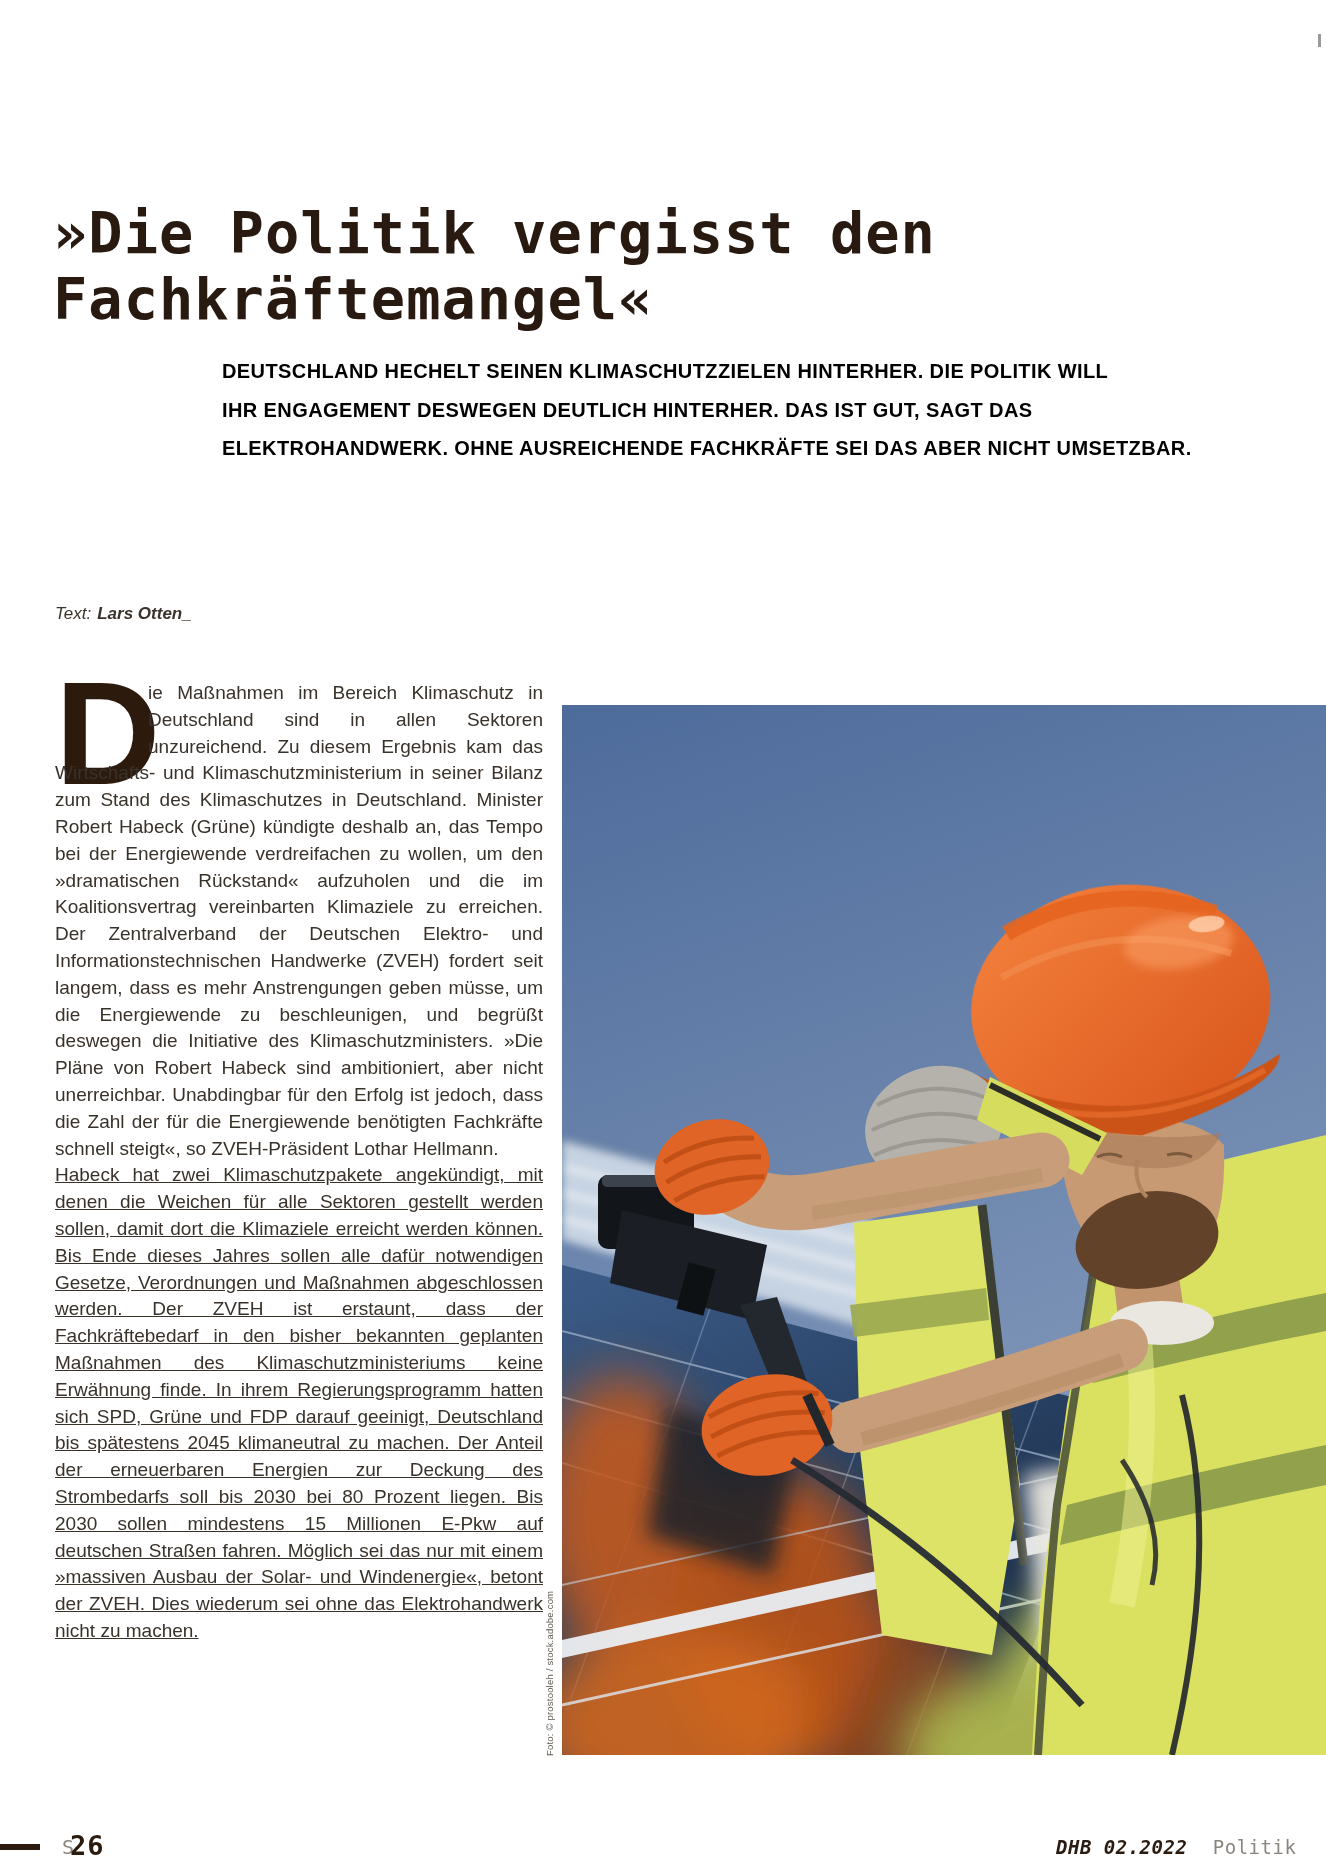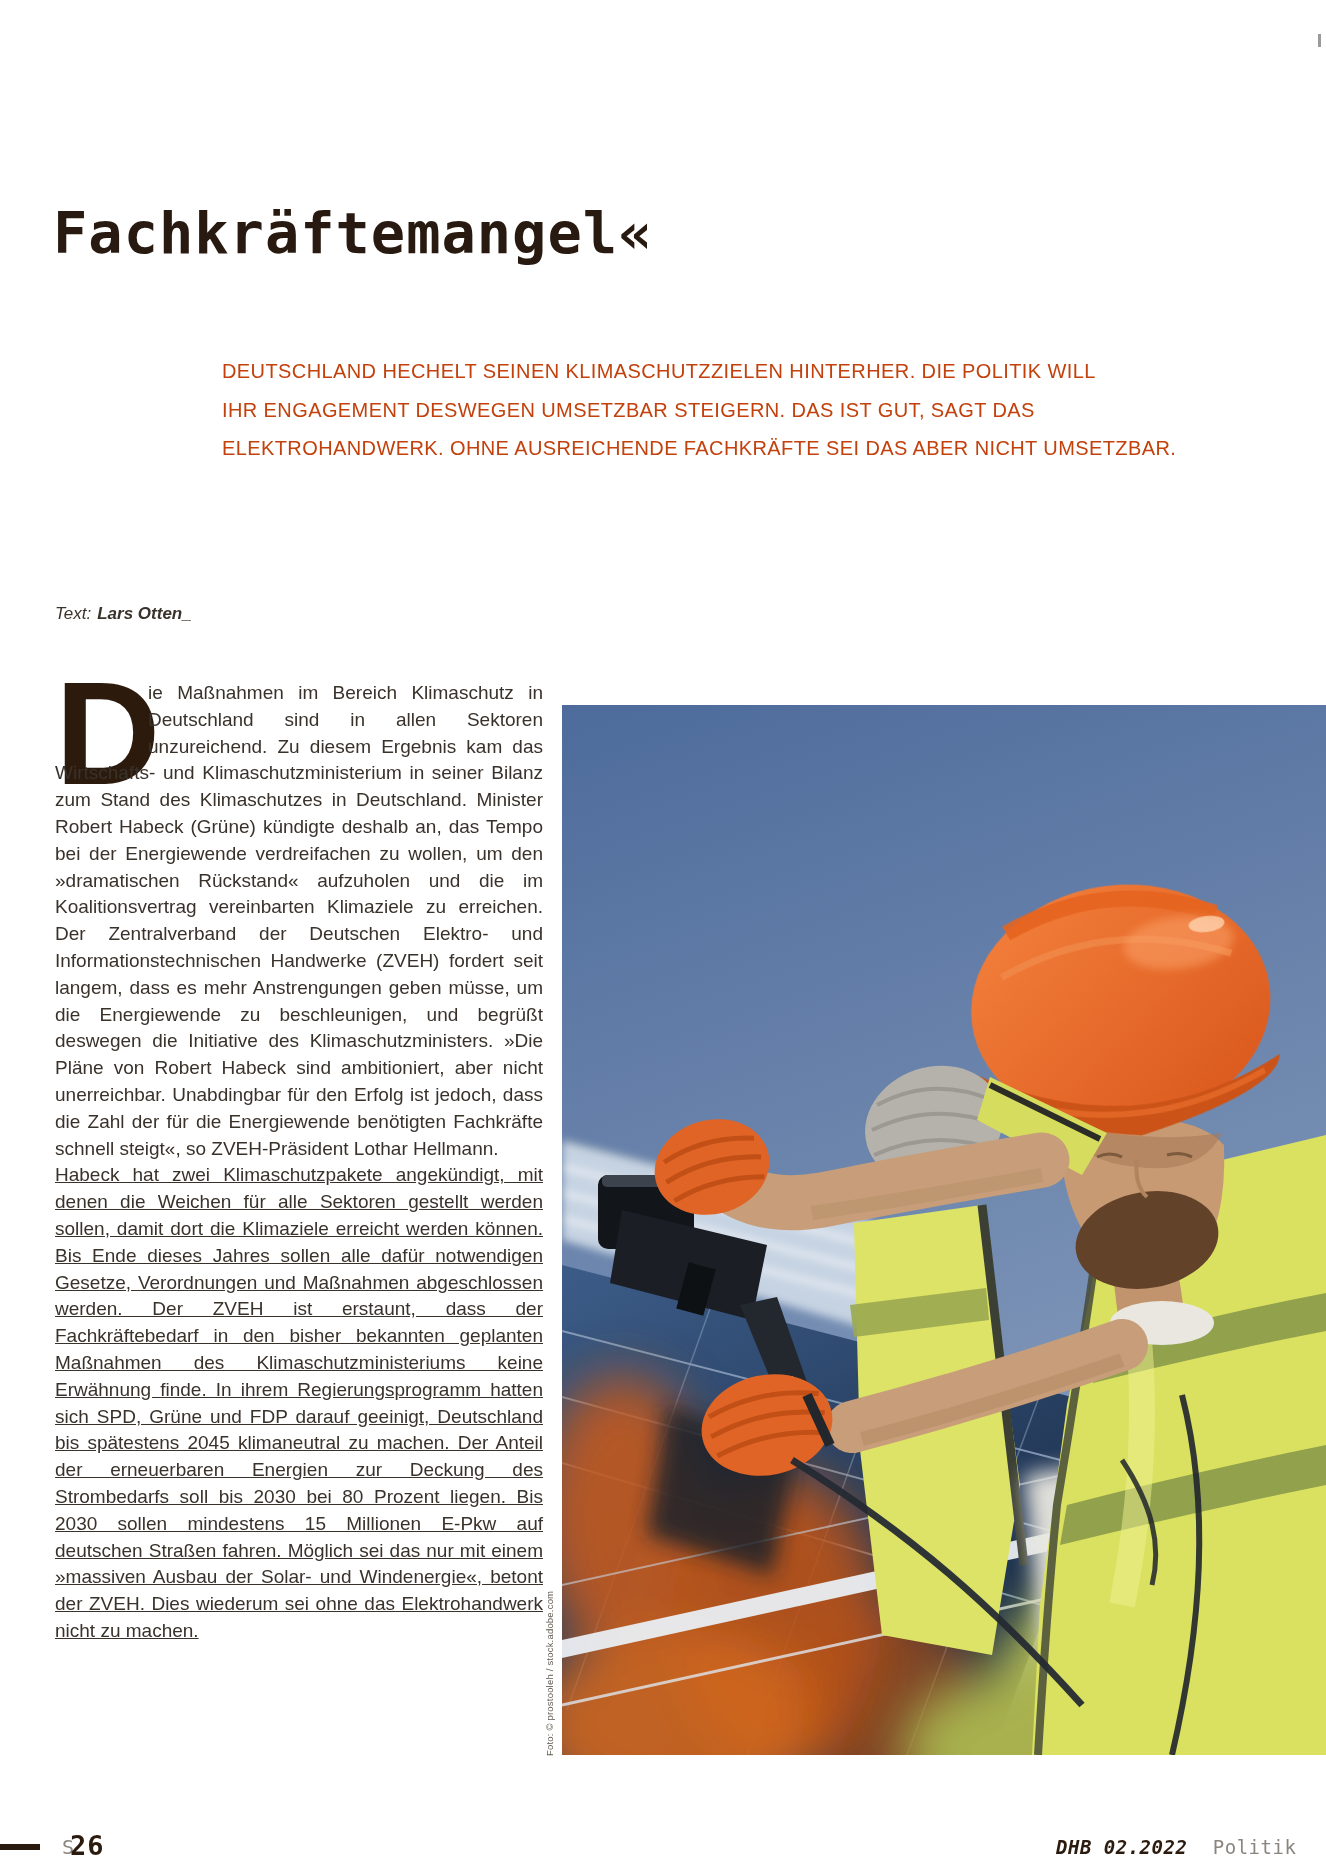--- a/index.html
+++ b/index.html
@@ -11,22 +11,22 @@
   
   .headline{
     position:absolute;left:53px;top:200px;width:1200px;
     font-family:"DejaVu Sans Mono",monospace;font-weight:bold;
     font-size:57px;line-height:66px;letter-spacing:1px;color:#281a10;
     white-space:nowrap;
   }
   
   .standfirst{
     position:absolute;left:222px;top:352px;width:1060px;
-    font-weight:normal;font-size:20px;line-height:38.5px;letter-spacing:0.4px;
-    color:#c2410c;
+    font-weight:bold;font-size:20px;line-height:38.5px;letter-spacing:0.4px;
+    color:#000000;
   }
   
   .byline{
     position:absolute;left:55px;top:604px;font-size:17px;color:#3a332b;
     font-style:italic;
   }
   .byline .author{font-weight:bold;margin-left:6px;}
   
   .bodycol{
     position:absolute;left:55px;top:680px;width:488px;
@@ -74,26 +74,27 @@
   .corner-tick{position:absolute;left:1318px;top:34px;width:3px;height:13px;background:#9a9a9a;}
 </style>
 </head>
 <body>
 
 <div class="page">
 
   <div class="corner-tick"></div>
 
   <h1 class="headline" style="margin:0;">
+    <span style="display:block">»Die Politik vergisst den</span>
     <span style="display:block">Fachkräftemangel«</span>
   </h1>
 
   <div class="standfirst">
     <span style="display:block">DEUTSCHLAND HECHELT SEINEN KLIMASCHUTZZIELEN HINTERHER. DIE POLITIK WILL</span>
-    <span style="display:block">IHR ENGAGEMENT DESWEGEN UMSETZBAR STEIGERN. DAS IST GUT, SAGT DAS</span>
+    <span style="display:block">IHR ENGAGEMENT DESWEGEN DEUTLICH HINTERHER. DAS IST GUT, SAGT DAS</span>
     <span style="display:block">ELEKTROHANDWERK. OHNE AUSREICHENDE FACHKRÄFTE SEI DAS ABER NICHT UMSETZBAR.</span>
   </div>
 
   <div class="byline">
     <span>Text:</span><span class="author">Lars Otten_</span>
   </div>
 
   <div class="bodycol">
     <p><span class="dropcap">D</span><span>ie Maßnahmen im Bereich Klimaschutz in Deutschland sind in allen Sektoren unzureichend. Zu diesem Ergebnis kam das Wirtschafts- und Klimaschutzministerium in seiner Bilanz zum Stand des Klimaschutzes in Deutschland. Minister Robert Habeck (Grüne) kündigte deshalb an, das Tempo bei der Energiewende verdreifachen zu wollen, um den »dramatischen Rückstand« aufzuholen und die im Koalitionsvertrag vereinbarten Klimaziele zu erreichen. Der Zentralverband der Deutschen Elektro- und Informationstechnischen Handwerke (ZVEH) fordert seit langem, dass es mehr Anstrengungen geben müsse, um die Energiewende zu beschleunigen, und begrüßt deswegen die Initiative des Klimaschutzministers. »Die Pläne von Robert Habeck sind ambitioniert, aber nicht unerreichbar. Unabdingbar für den Erfolg ist jedoch, dass die Zahl der für die Energiewende benötigten Fachkräfte schnell steigt«, so ZVEH-Präsident Lothar Hellmann.</span></p>
     <p>Habeck hat zwei Klimaschutzpakete angekündigt, mit denen die Weichen für alle Sektoren gestellt werden sollen, damit dort die Klimaziele erreicht werden können. Bis Ende dieses Jahres sollen alle dafür notwendigen Gesetze, Verordnungen und Maßnahmen abgeschlossen werden. Der ZVEH ist erstaunt, dass der Fachkräftebedarf in den bisher bekannten geplanten Maßnahmen des Klimaschutzministeriums keine Erwähnung finde. In ihrem Regierungsprogramm hatten sich SPD, Grüne und FDP darauf geeinigt, Deutschland bis spätestens 2045 klimaneutral zu machen. Der Anteil der erneuerbaren Energien zur Deckung des Strombedarfs soll bis 2030 bei 80 Prozent liegen. Bis 2030 sollen mindestens 15 Millionen E-Pkw auf deutschen Straßen fahren. Möglich sei das nur mit einem »massiven Ausbau der Solar- und Windenergie«, betont der ZVEH. Dies wiederum sei ohne das Elektrohandwerk nicht zu machen.</p>

